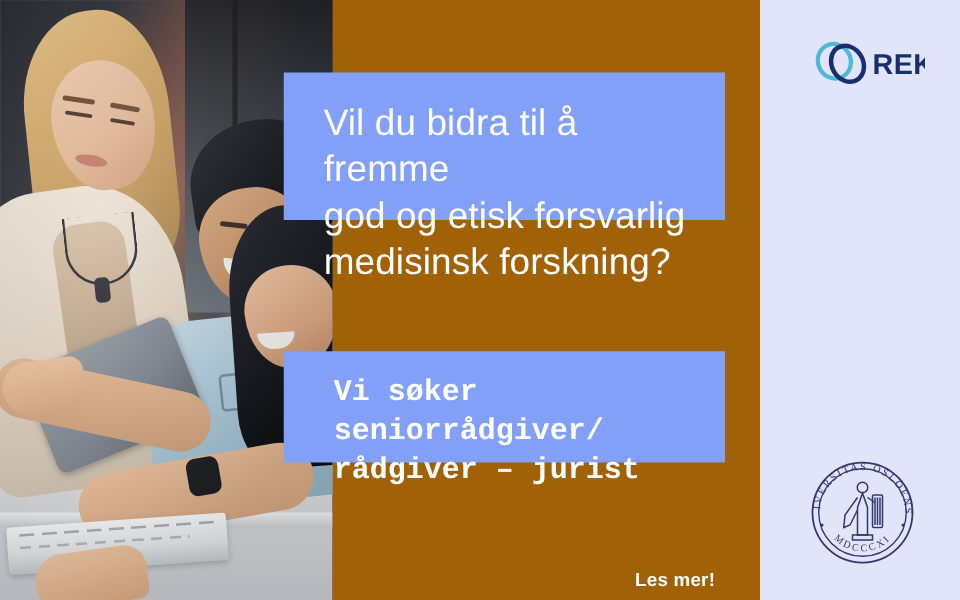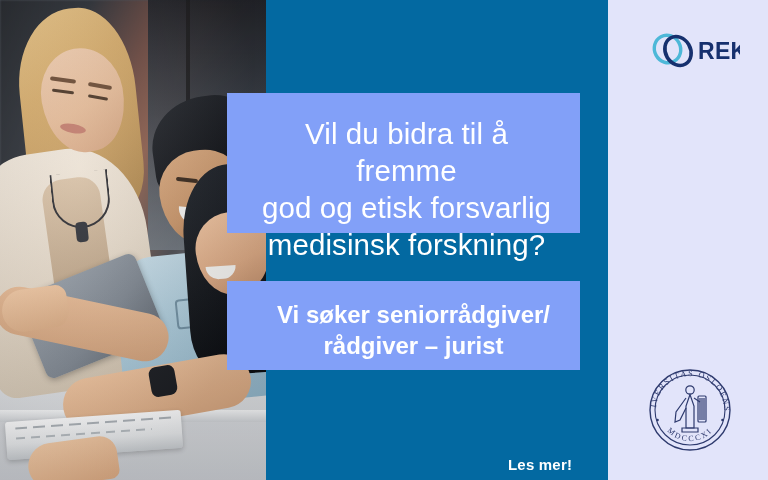--- a/index.html
+++ b/index.html
@@ -5,23 +5,22 @@
   * { margin:0; padding:0; box-sizing:border-box; }
   html, body {
     width:768px; height:480px;
     overflow:hidden;
     font-family:"Liberation Sans", sans-serif;
     background:#ffffff;
   }
   .banner {
     position:relative;
     width:768px; height:480px;
-    background:#0369a1;
+    background:#a16207;
     overflow:hidden;
-    text-align:center;
   }
 
   
   .photo {
     position:absolute; left:0; top:0;
     width:266px; height:480px;
     overflow:hidden;
     background:#4a4f58;
   }
   .photo .bg-wall {
@@ -219,35 +218,35 @@
     width:96px; height:96px;
   }
   .uio-seal svg { display:block; }
 
   
   .panel {
     position:absolute;
     background:#82a0f8;
   }
   .panel-headline {
-    left:227px; top:58px; width:353px; height:140px;
+    left:227px; top:58px; width:353px; height:118px;
     padding:22px 26px 0 32px;
-    margin-top:35px;
   }
   .panel-headline .txt {
     color:#ffffff;
     font-size:29.5px;
     line-height:37px;
     font-weight:400;
     letter-spacing:.1px;
     white-space:pre-line;
   }
   .panel-job {
     left:227px; top:281px; width:353px; height:89px;
     padding:18px 20px 0 40px;
+    font-family:Liberation Mono, monospace;
   }
   .panel-job .txt {
     color:#ffffff;
     font-size:24px;
     line-height:31px;
     font-weight:bold;
     letter-spacing:0;
     white-space:pre-line;
   }
 

